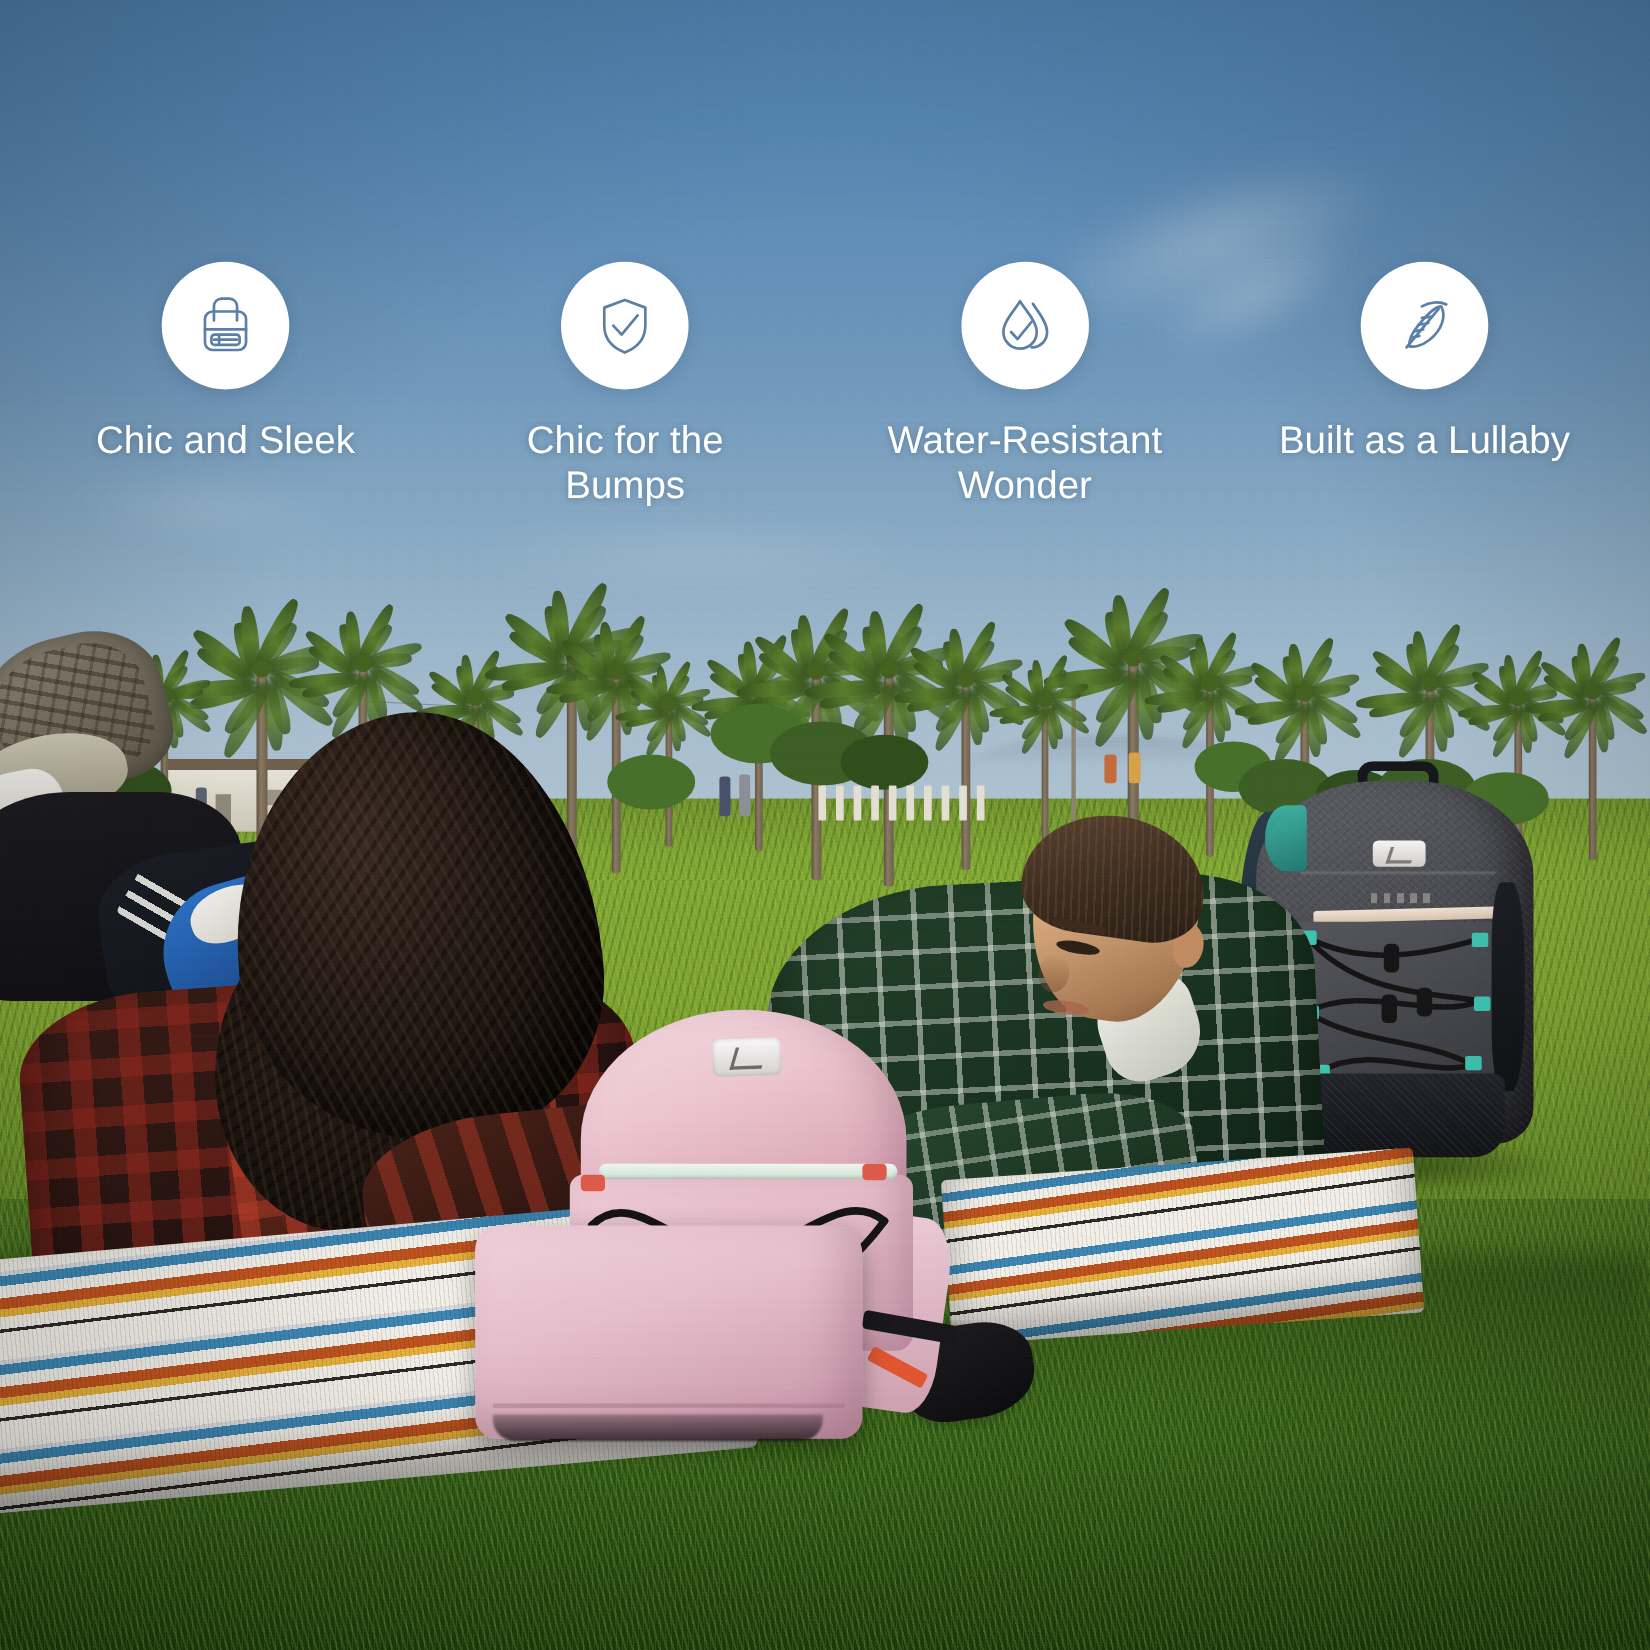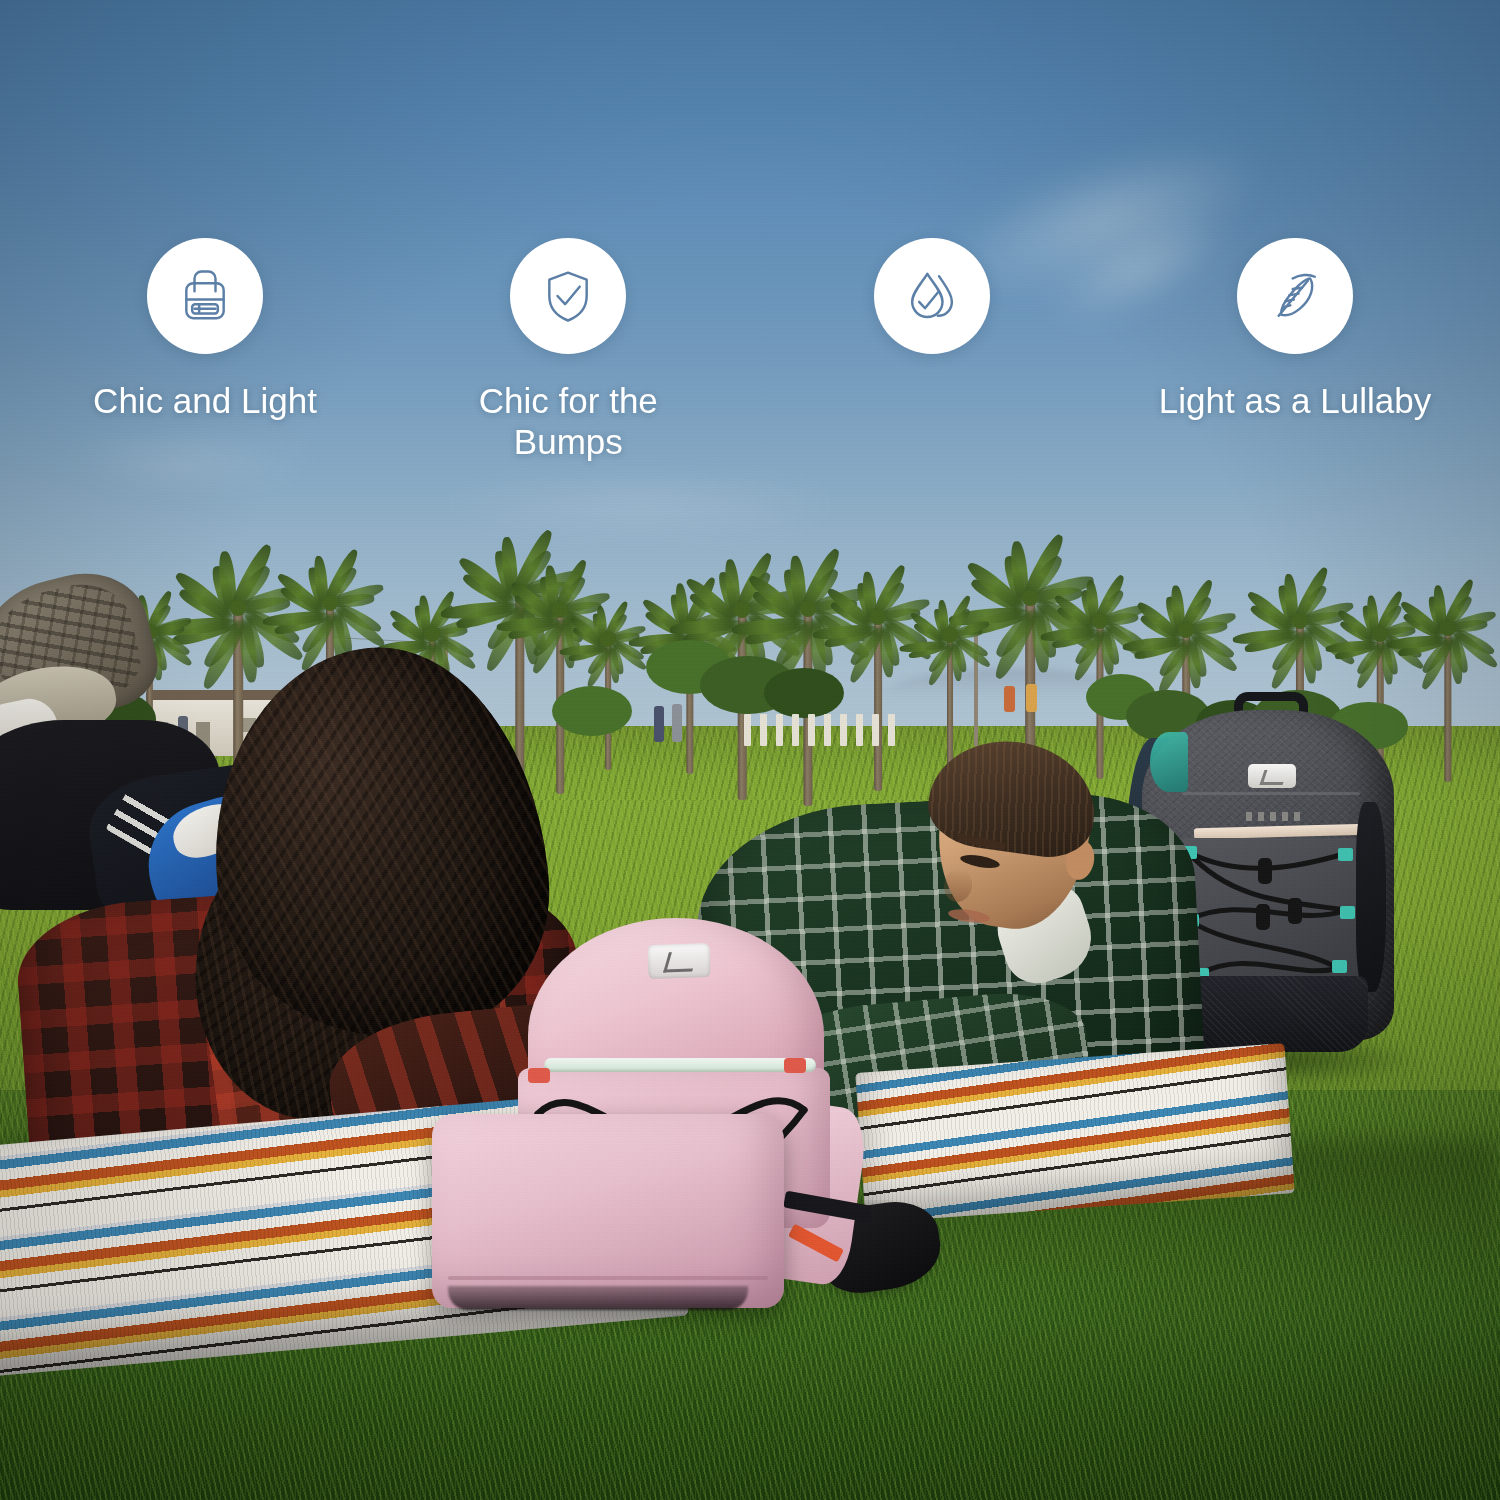--- a/index.html
+++ b/index.html
@@ -1124,50 +1124,51 @@
         <div class="feature-icon">
           <svg viewBox="0 0 48 48" fill="none" stroke="#5b7fa6" stroke-width="2.1" stroke-linecap="round" stroke-linejoin="round">
             <rect x="8" y="13" width="32" height="30" rx="6"></rect>
             <path d="M15 13 V9 a6 6 0 0 1 6-6 h6 a6 6 0 0 1 6 6 v4"></path>
             <path d="M15 13 v7 M33 13 v7"></path>
             <path d="M8 27 h32"></path>
             <rect x="13" y="31" width="22" height="8" rx="2.5"></rect>
             <path d="M15 35 h18 M19 32 v6"></path>
           </svg>
         </div>
-        <div class="feature-label">Chic and Light</div>
+        <div class="feature-label">Chic and Sleek</div>
       </div>
 
       <div class="feature">
         <div class="feature-icon">
           <svg viewBox="0 0 48 48" fill="none" stroke="#5b7fa6" stroke-width="2.1" stroke-linecap="round" stroke-linejoin="round">
             <path d="M24 4 L40 10 v14 c0 11-7 17.5-16 21-9-3.5-16-10-16-21V10 Z"></path>
             <path d="M15 24 l6.5 7 L34 16"></path>
           </svg>
         </div>
         <div class="feature-label">Chic for the Bumps</div>
       </div>
 
       <div class="feature">
         <div class="feature-icon">
           <svg viewBox="0 0 48 48" fill="none" stroke="#5b7fa6" stroke-width="2.1" stroke-linecap="round" stroke-linejoin="round">
             <path d="M30 7 c4.5 7 11 14.5 11 21.5 A11.8 11.8 0 0 1 29 41"></path>
             <path d="M20 5 C25 13, 33 21, 33 29 A13 13 0 1 1 7 29 C7 21, 15 13, 20 5 Z"></path>
             <path d="M13 29 l5 5.5 L29 21"></path>
           </svg>
         </div>
+        <div class="feature-label">Water-Resistant Wonder</div>
       </div>
 
       <div class="feature">
         <div class="feature-icon">
           <svg viewBox="0 0 48 48" fill="none" stroke="#5b7fa6" stroke-width="2.1" stroke-linecap="round" stroke-linejoin="round">
             <path d="M37 9 C41 16, 38 27, 28 35 C21 40.5, 15 41, 12 40 C12 36, 14 30, 19 24 C27 14, 32 9.5, 37 9 Z"></path>
             <path d="M35 11 L10 41"></path>
             <path d="M30 17 l-8 1 M27 22 l-8 1.5 M23 27 l-7 1.5 M20 32 l-6 1.5"></path>
             <path d="M22 9 C28 5.5, 36 5, 41 7.5"></path>
           </svg>
         </div>
-        <div class="feature-label">Light as a Lullaby</div>
+        <div class="feature-label">Built as a Lullaby</div>
       </div>
 
     </div>
   </div>
 </div>
 
 </body></html>

